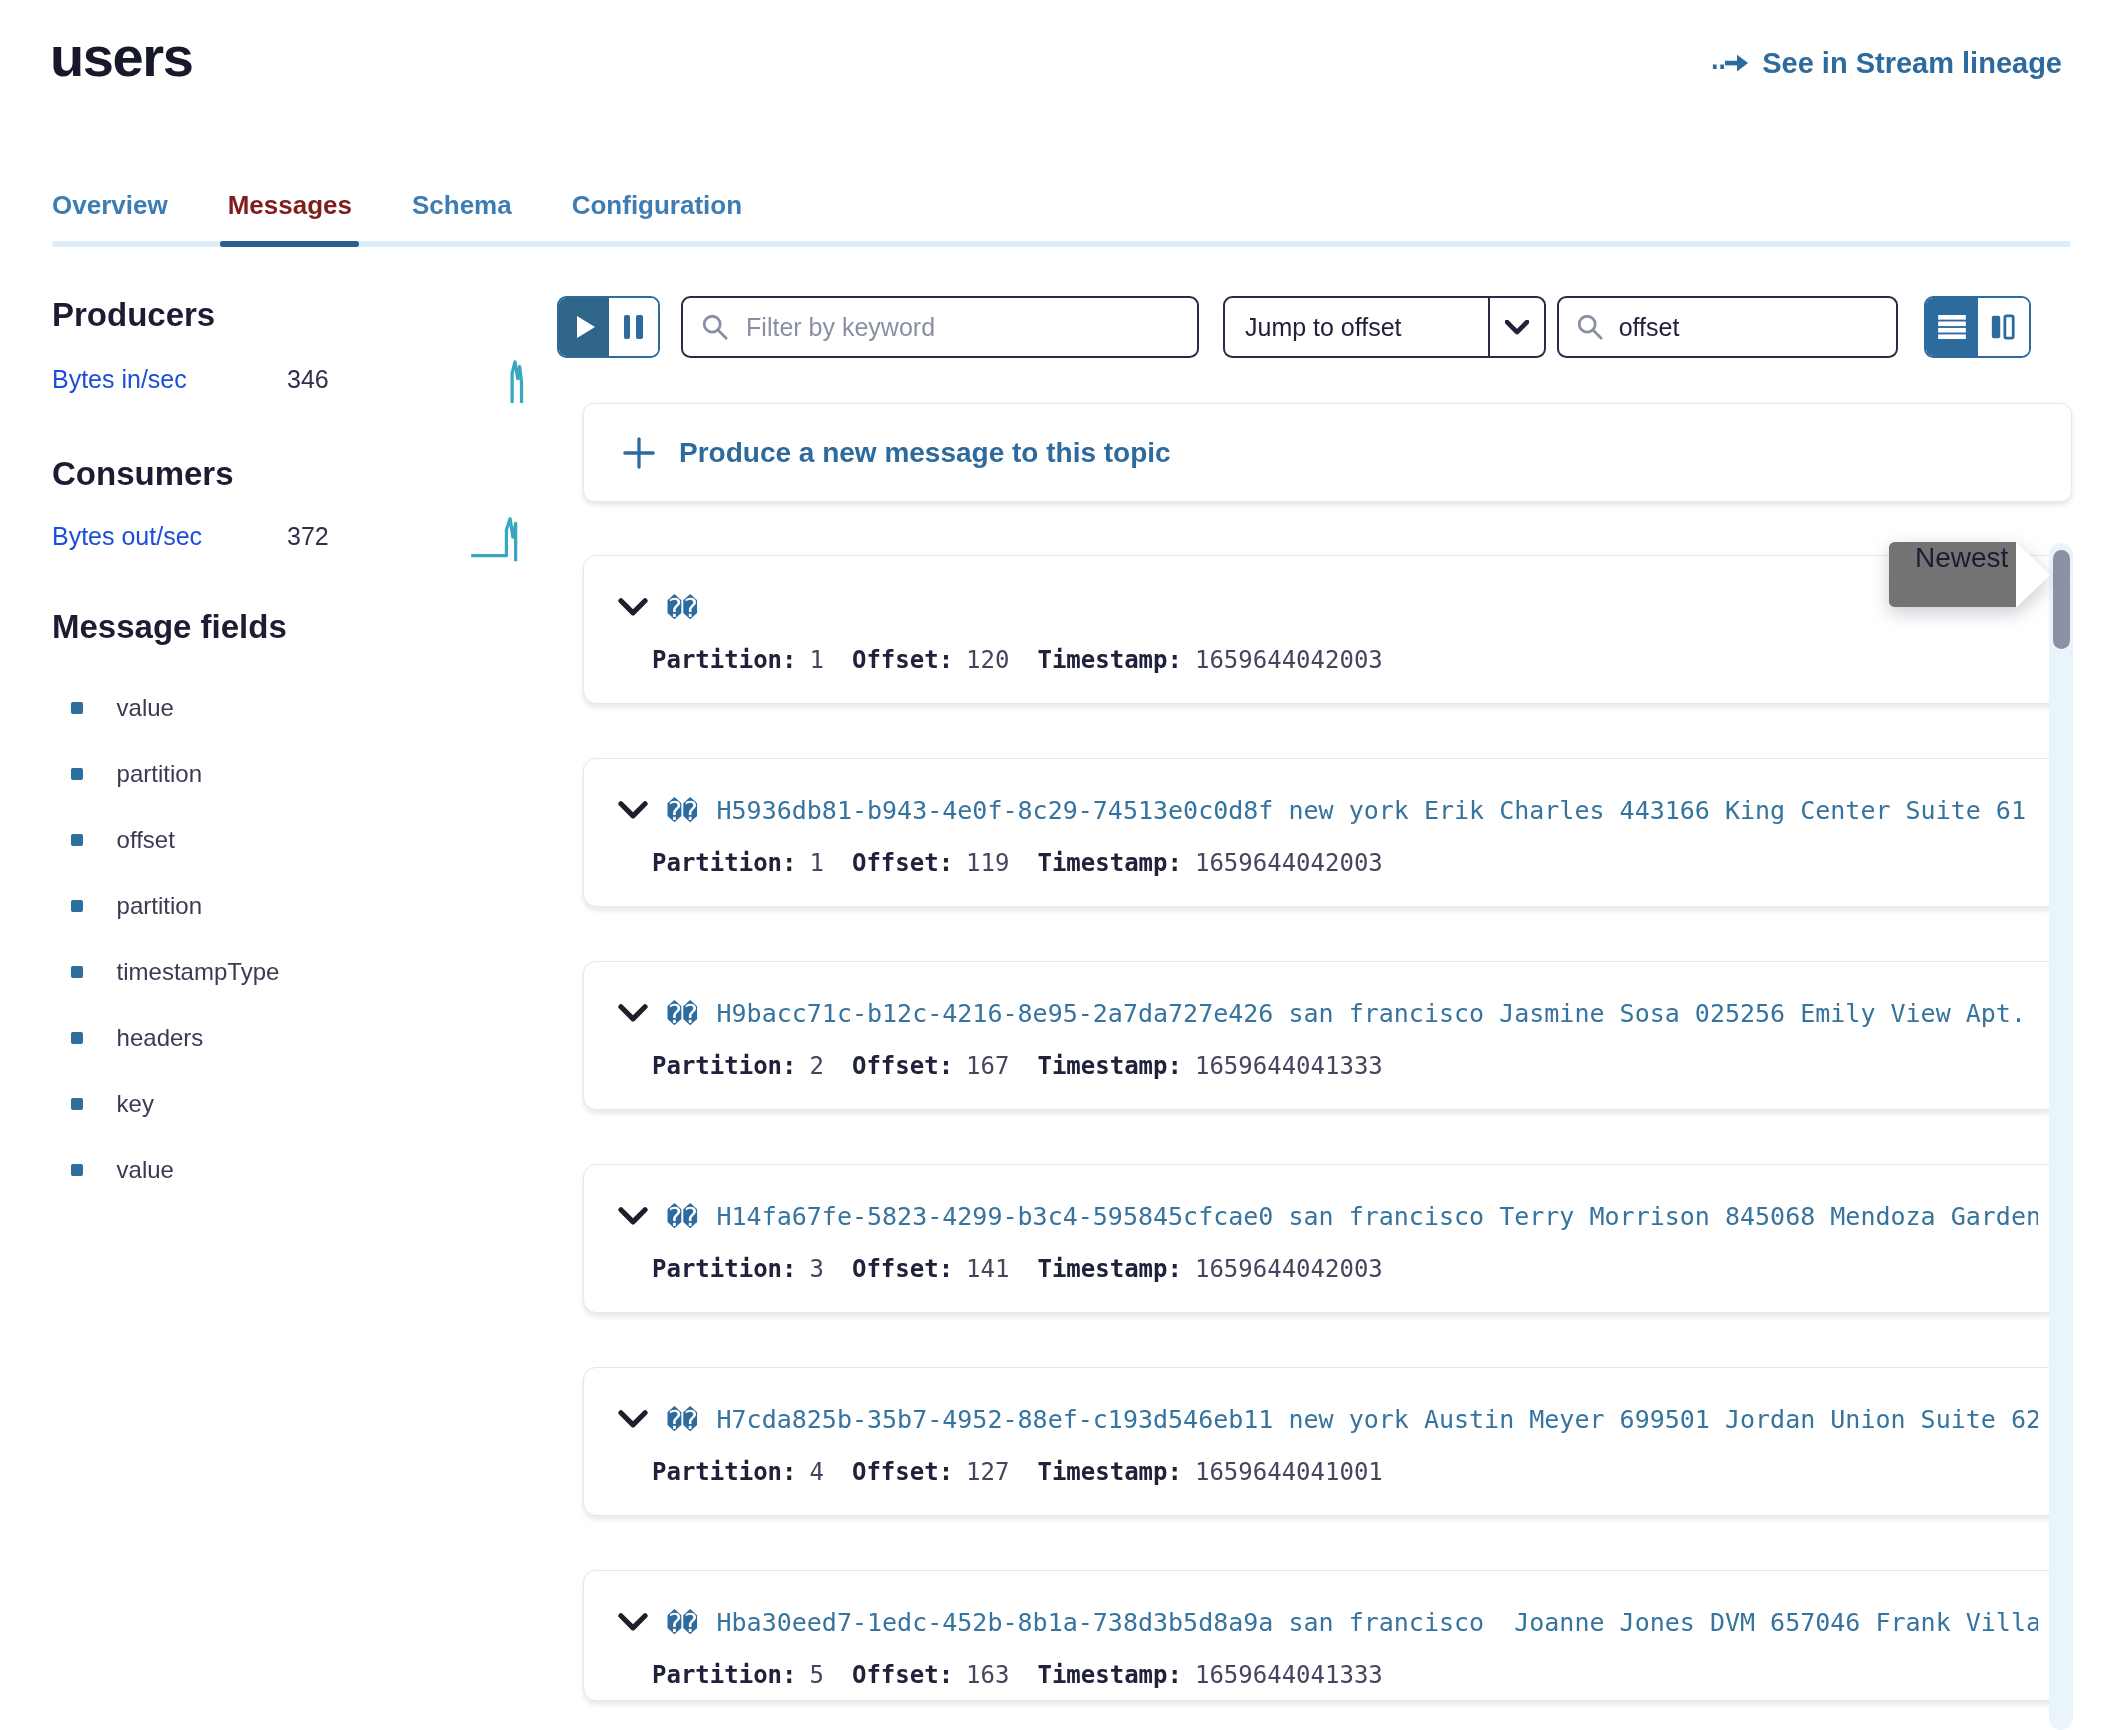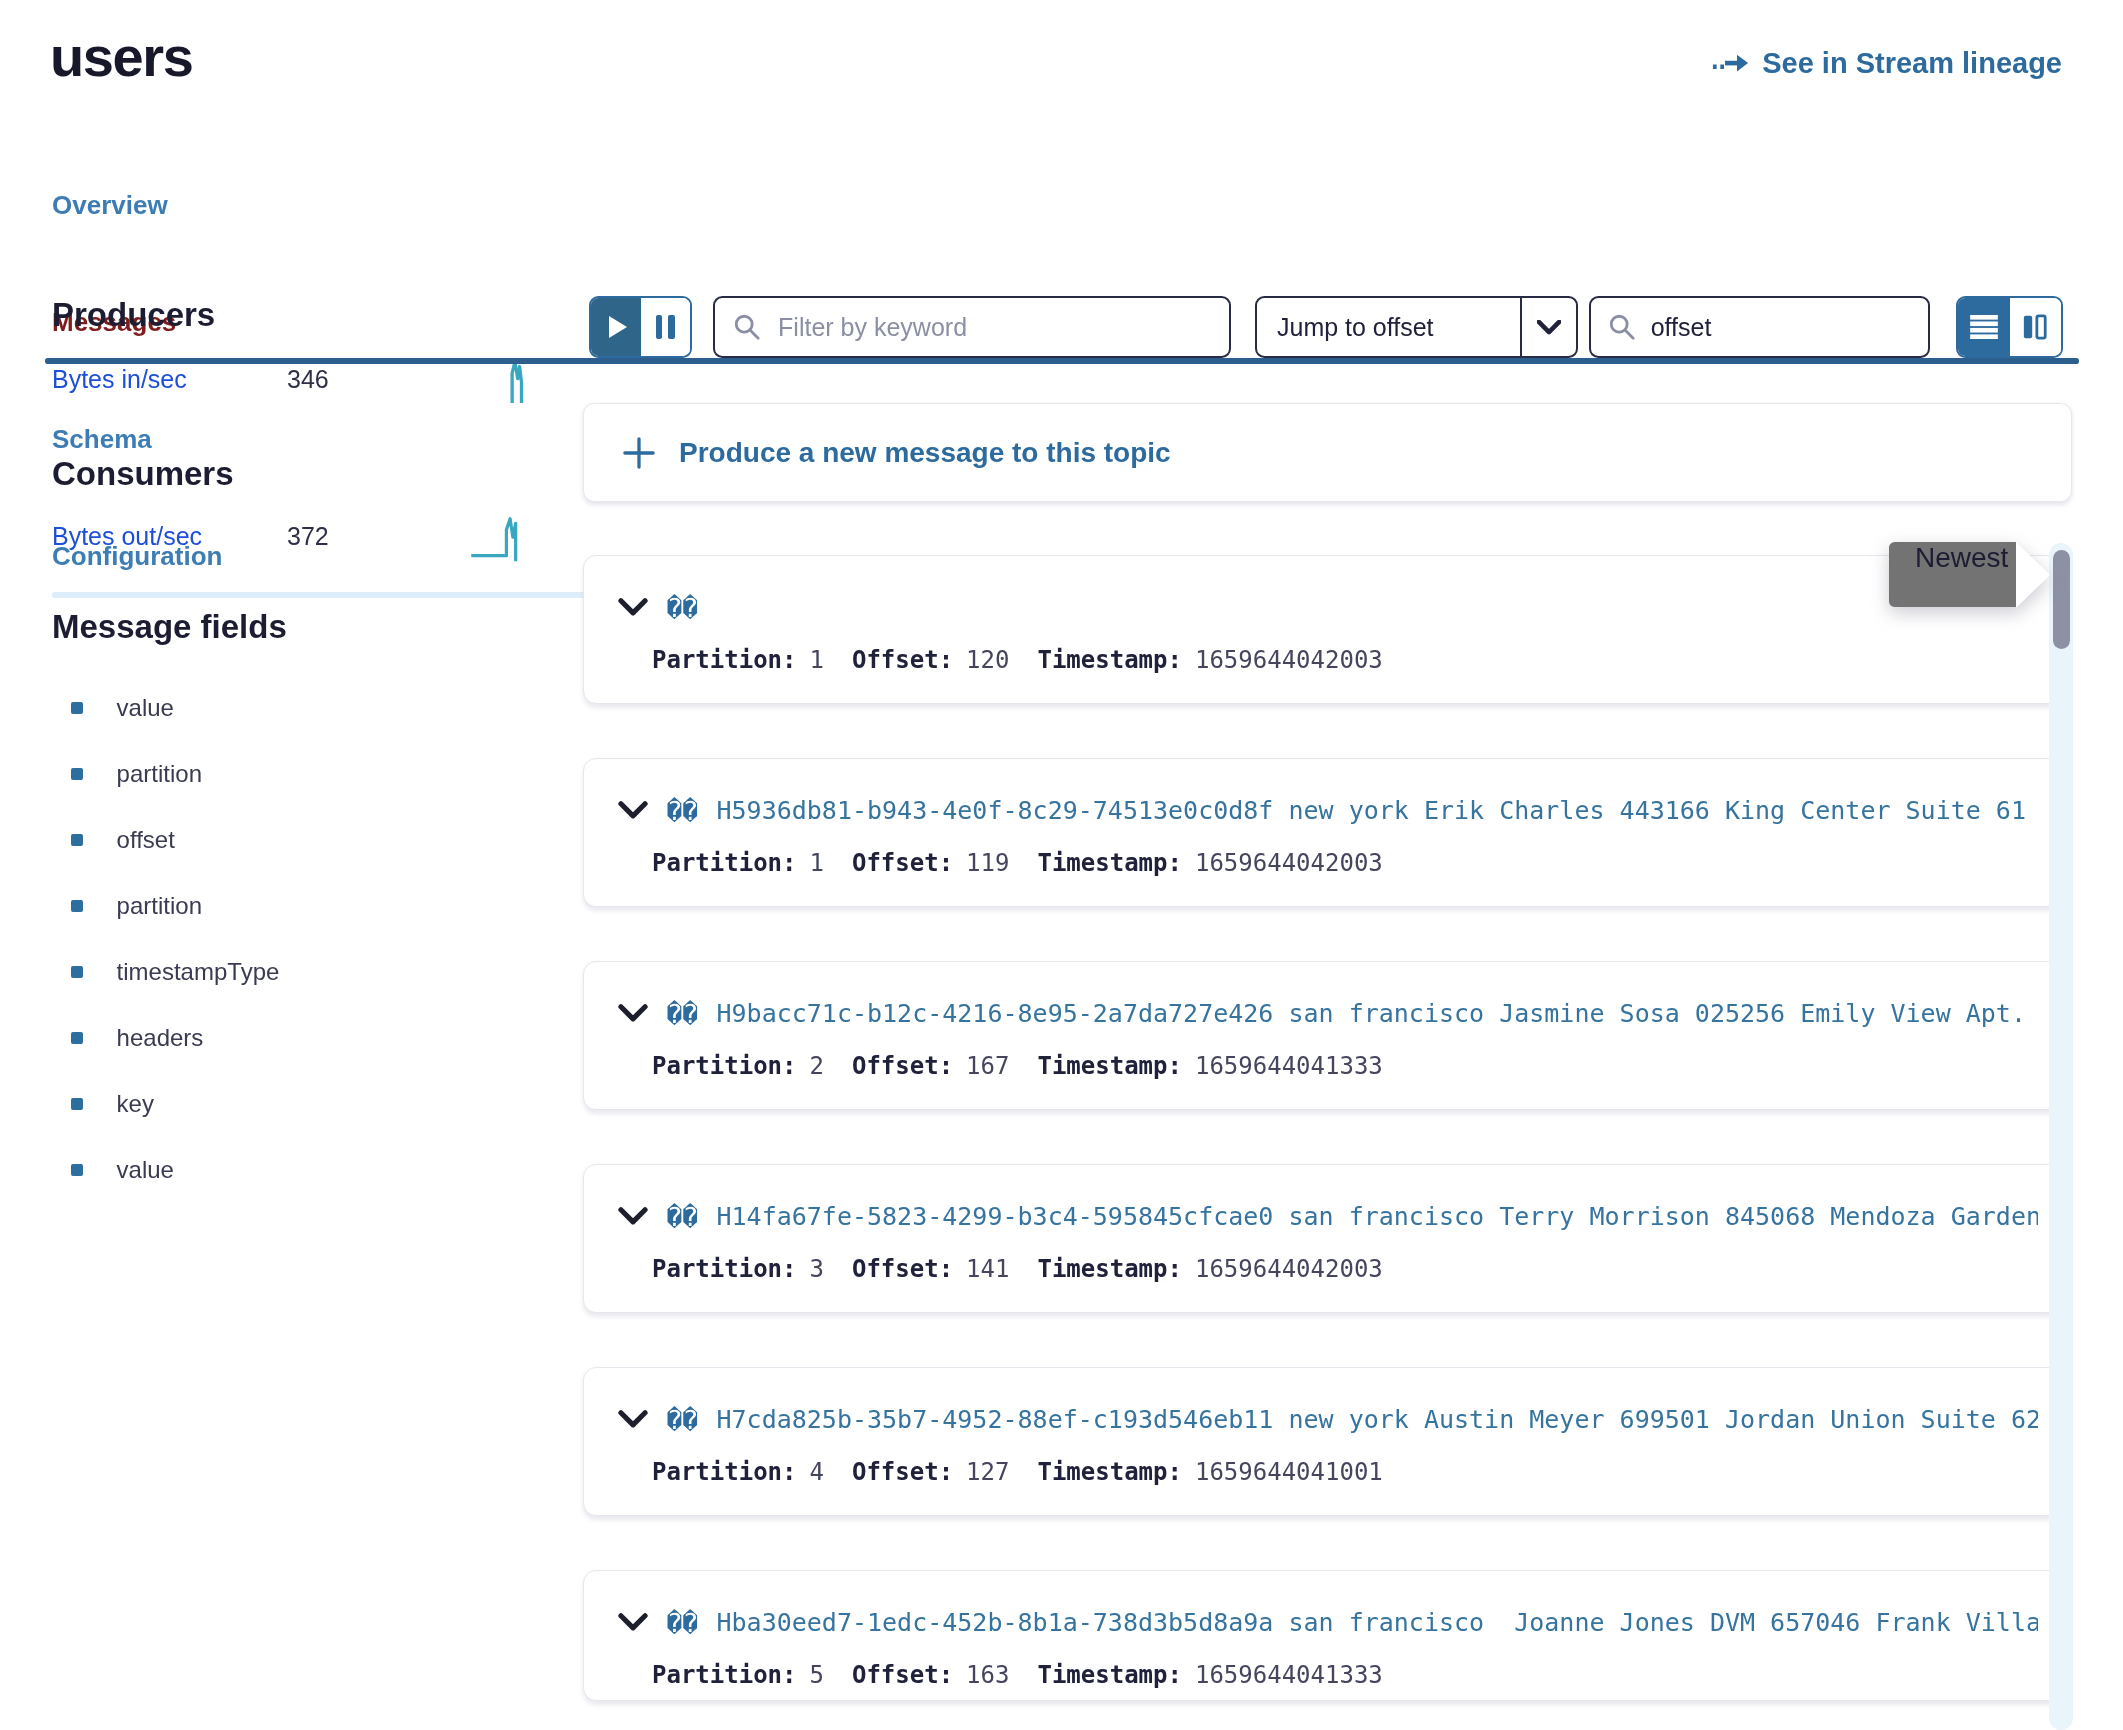--- a/index.html
+++ b/index.html
@@ -7,38 +7,38 @@
        font-family:"Liberation Sans",sans-serif;color:#1c1d33;}
   .abs{position:absolute;}
 
   
   .page-title{left:50px;top:24px;font-size:56px;font-weight:800;letter-spacing:-1.4px;color:#17182a;}
   .lineage-link{right:62px;top:47px;display:flex;align-items:center;gap:13px;cursor:pointer;}
   .lineage-link span{font-size:29px;font-weight:700;color:#2d6a9d;}
 
   
   .tabs{left:52px;top:190px;width:2019px;}
-  .tabs-row{display:flex;gap:60px;flex-direction:column;}
+  .tabs-row{display:flex;gap:60px;}
   .tabs::after{content:'';position:absolute;left:0;right:0;bottom:0;height:5.6px;background:#ddeefa;border-radius:2.8px;}
   .tab{font-size:26px;font-weight:600;color:#3d7db4;padding-bottom:26px;position:relative;cursor:pointer;}
   .tab.active{color:#7f1d1d;}
   .tab.active::after{content:'';position:absolute;left:-7.5px;right:-7.5px;bottom:0;height:5.6px;background:#2d5f8e;z-index:2;border-radius:2.8px;}
 
   
   .sec-heading{left:52px;font-size:33px;font-weight:700;color:#1c1d33;}
   .metric-row{left:52px;width:477px;display:flex;align-items:flex-start;}
   .metric-label{font-size:25px;color:#1d4ed8;width:235px;}
   .metric-value{font-size:25px;color:#2e2f49;}
   .spark{position:absolute;right:0;top:-7.5px;}
   .fields-list{left:52px;top:675px;width:438px;list-style:none;margin:0;padding:0;}
   .fields-list li{height:66px;display:flex;align-items:center;gap:34px;font-size:24px;color:#3a3b52;}
   .bullet{width:12px;height:12px;background:#2d6e9e;border-radius:1.9px;margin-left:18.6px;flex:none;}
 
   
-  .toolbar{left:589px;top:296px;width:1474px;height:62px;display:flex;align-items:stretch;justify-content:flex-end;}
+  .toolbar{left:557px;top:296px;width:1474px;height:62px;display:flex;align-items:stretch;justify-content:flex-end;}
   .playpause{width:99px;border:2.8px solid #2d6a9d;border-radius:9.3px;overflow:hidden;display:flex;margin-right:20.5px;background:#fff;flex:none;}
   .pp-left{flex:1;background:#2e6589;display:flex;align-items:center;justify-content:center;cursor:pointer;}
   .play-tri{width:0;height:0;border-left:18.6px solid #fff;border-top:11.2px solid transparent;border-bottom:11.2px solid transparent;margin-left:3.7px;}
   .pp-right{flex:1;background:#fff;display:flex;align-items:center;justify-content:center;gap:5.6px;cursor:pointer;}
   .pause-bar{width:6.5px;height:24px;background:#2d6a9d;border-radius:1.9px;}
   .tb-input{border:2.8px solid #272b45;border-radius:9.3px;display:flex;align-items:center;background:#fff;box-sizing:border-box;}
   .filter-box{width:518px;margin-right:24px;padding:0 18.6px;gap:15px;}
   .filter-box input,.offset-box input{border:none;outline:none;font-size:25px;flex:1;min-width:0;
       font-family:"Liberation Sans",sans-serif;color:#20213a;background:transparent;}
   .filter-box input::placeholder{color:#8b8fa3;}

